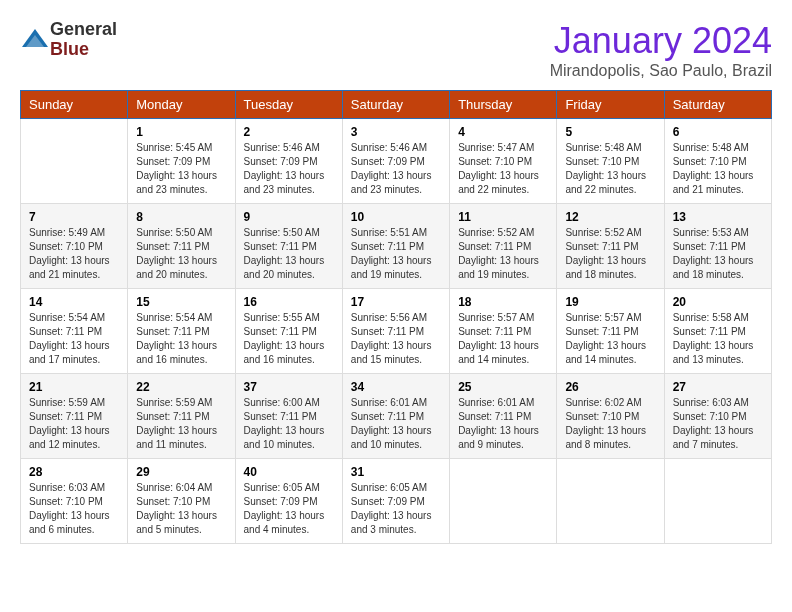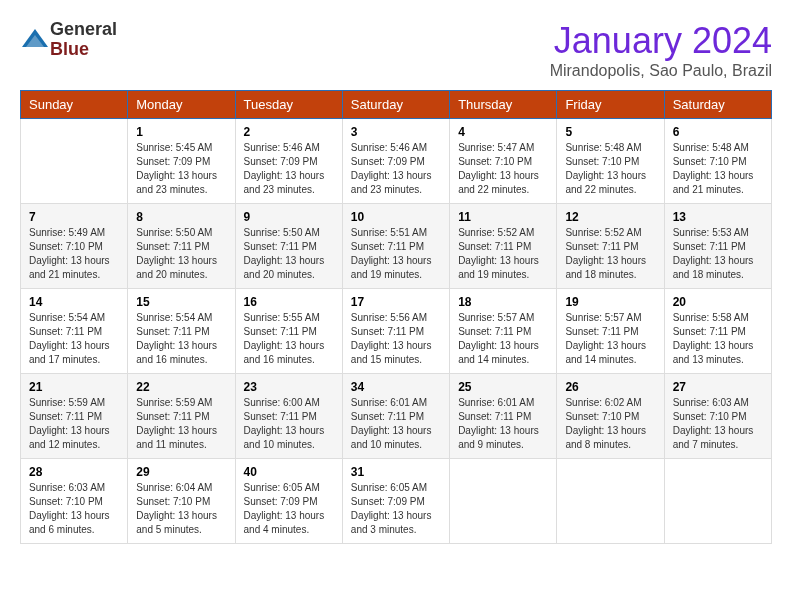--- a/index.html
+++ b/index.html
@@ -213,21 +213,21 @@
       <tr>
         <td>
           <span class="day-number">21</span>
           <div class="day-info">Sunrise: 5:59 AM<br>Sunset: 7:11 PM<br>Daylight: 13 hours and 12 minutes.</div>
         </td>
         <td>
           <span class="day-number">22</span>
           <div class="day-info">Sunrise: 5:59 AM<br>Sunset: 7:11 PM<br>Daylight: 13 hours and 11 minutes.</div>
         </td>
         <td>
-          <span class="day-number">23</span>
+          <span class="day-number">37</span>
           <div class="day-info">Sunrise: 6:00 AM<br>Sunset: 7:11 PM<br>Daylight: 13 hours and 10 minutes.</div>
         </td>
         <td>
           <span class="day-number">34</span>
           <div class="day-info">Sunrise: 6:01 AM<br>Sunset: 7:11 PM<br>Daylight: 13 hours and 10 minutes.</div>
         </td>
         <td>
           <span class="day-number">25</span>
           <div class="day-info">Sunrise: 6:01 AM<br>Sunset: 7:11 PM<br>Daylight: 13 hours and 9 minutes.</div>
         </td>

